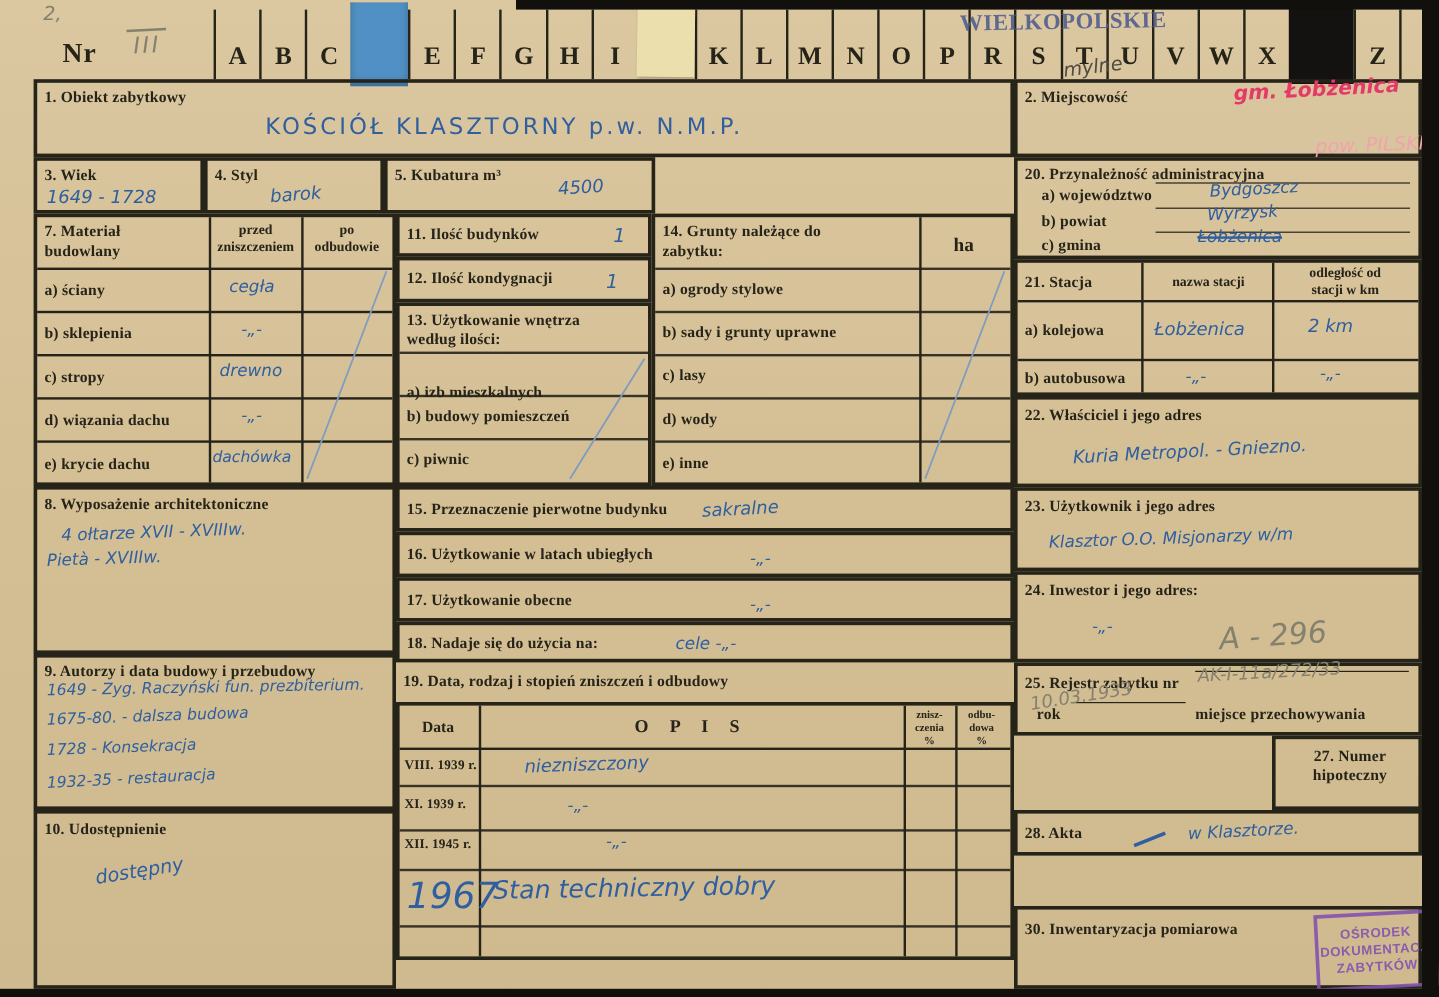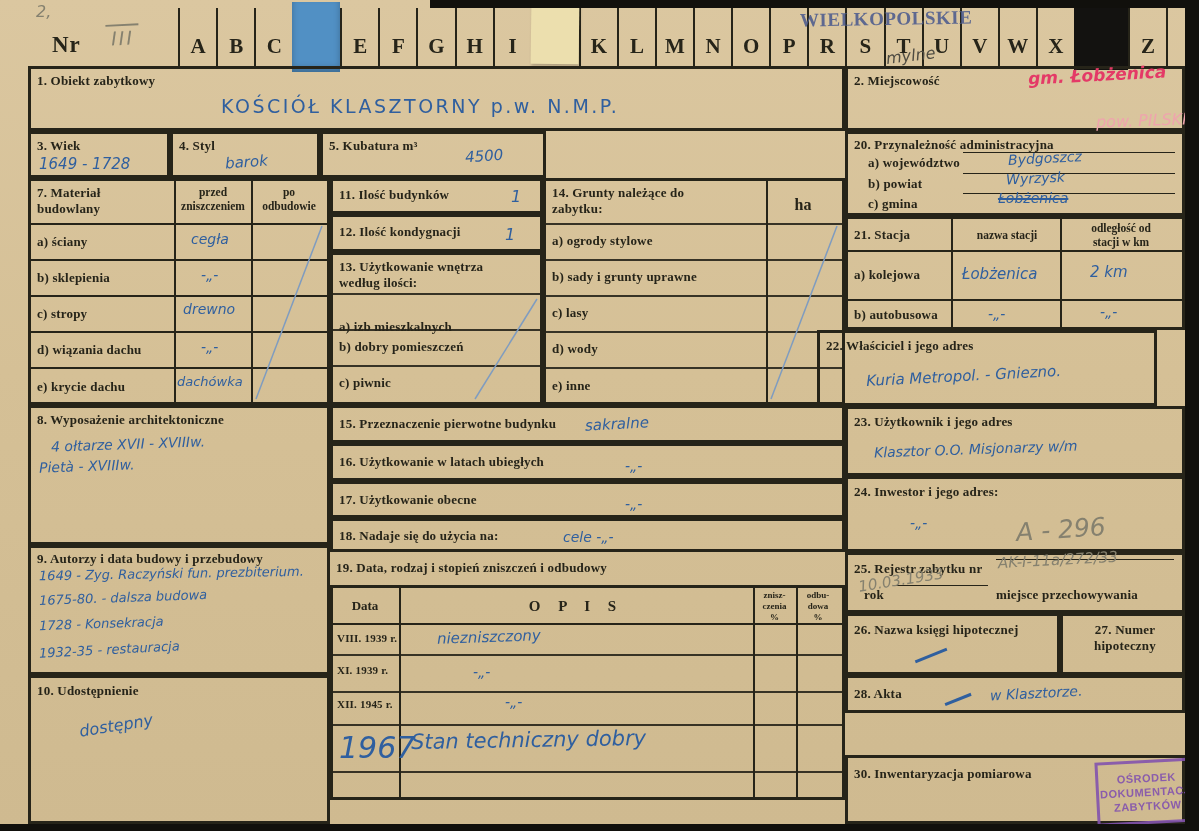--- a/index.html
+++ b/index.html
@@ -152,21 +152,21 @@
       <div class="lbl" style="left:6px;top:7px">12. Ilość kondygnacji</div>
       <div class="hw" style="left:172px;top:8px;font-size:16px">1</div>
     </div>
     <div class="fb" style="left:330px;top:252px;width:213px;height:153px">
       <div class="lbl pre" style="left:6px;top:4px">13. Użytkowanie wnętrza
 według ilości:</div>
       <i class="hl th" style="top:38px"></i>
       <i class="hl th" style="top:74px"></i>
       <i class="hl th" style="top:110px"></i>
       <div class="lbl" style="left:6px;top:64px">a) izb mieszkalnych</div>
-      <div class="lbl" style="left:6px;top:84px">b) dobry pomieszczeń</div>
+      <div class="lbl" style="left:6px;top:84px">b) budowy pomieszczeń</div>
       <div class="lbl" style="left:6px;top:120px">c) piwnic</div>
       <svg class="diag" style="left:138px;top:40px" width="70" height="107">
           <line x1="4" y1="104" x2="66" y2="4"></line>
         </svg>
     </div>
 
     <div class="fb" style="left:543px;top:178px;width:302px;height:227px">
       <div class="lbl pre" style="left:6px;top:4px;width:200px">14. Grunty należące do
 zabytku:</div>
       <div class="colhead" style="left:220px;top:14px;width:74px;font-size:16px">ha</div>
@@ -208,21 +208,21 @@
       <i class="hl" style="top:31px"></i>
       <i class="hl" style="top:80px"></i>
       <div class="lbl" style="left:6px;top:48px;font-weight:600">a) kolejowa</div>
       <div class="hw" style="left:114px;top:46px;font-size:15px">Łobżenica</div>
       <div class="hw" style="left:242px;top:44px;font-size:15px">2 km</div>
       <div class="lbl" style="left:6px;top:88px;font-weight:600">b) autobusowa</div>
       <div class="hw" style="left:140px;top:87px">-„-</div>
       <div class="hw" style="left:252px;top:85px">-„-</div>
     </div>
 
-    <div class="fb" style="left:817px;top:330px;width:340px;height:76px">
+    <div class="fb" style="left:845px;top:330px;width:340px;height:76px">
       <div class="lbl" style="left:6px;top:5px">22. Właściciel i jego adres</div>
       <div class="hw" style="left:46px;top:34px;font-size:15px;transform:rotate(-3deg)">Kuria Metropol. - Gniezno.</div>
     </div>
     <div class="fb" style="left:845px;top:406px;width:340px;height:70px">
       <div class="lbl" style="left:6px;top:5px">23. Użytkownik i jego adres</div>
       <div class="hw" style="left:26px;top:32px;font-size:14px;transform:rotate(-2deg)">Klasztor O.O. Misjonarzy  w/m</div>
     </div>
     <div class="fb" style="left:845px;top:476px;width:340px;height:76px">
       <div class="lbl" style="left:6px;top:5px">24. Inwestor i jego adres:</div>
       <div class="hw" style="left:62px;top:36px">-„-</div>
@@ -295,24 +295,20 @@
 
     <div class="fb" style="left:845px;top:552px;width:340px;height:61px">
       <div class="lbl" style="left:6px;top:6px">25. Rejestr zabytku nr</div>
       <i class="uline" style="left:148px;top:4px;width:178px"></i>
       <div class="hw pencil" style="left:150px;top:-4px;font-size:15px;color:var(--pencil);transform:rotate(-3deg)">AK-I-11a/272/33</div>
       <div class="lbl" style="left:16px;top:32px">rok</div>
       <i class="uline" style="left:48px;top:30px;width:92px"></i>
       <div class="hw pencil" style="left:10px;top:16px;font-size:15px;color:var(--pencil);transform:rotate(-9deg)">10.03.1933</div>
       <div class="lbl" style="left:148px;top:32px">miejsce przechowywania</div>
     </div>
-    <div class="fb" style="left:845px;top:613px;width:215px;height:62px">
-      <div class="lbl" style="left:6px;top:6px">26. Nazwa księgi hipotecznej</div>
-      <i class="dash" style="left:66px;top:38px;width:34px"></i>
-    </div>
     <div class="fb" style="left:1060px;top:613px;width:125px;height:62px">
       <div class="lbl pre" style="left:8px;top:6px;width:108px;text-align:center">27. Numer
 hipoteczny</div>
     </div>
     <div class="fb" style="left:845px;top:675px;width:340px;height:38px">
       <div class="lbl" style="left:6px;top:8px">28. Akta</div>
       <i class="dash" style="left:96px;top:20px;width:28px"></i>
       <div class="hw" style="left:142px;top:7px;transform:rotate(-3deg)">w Klasztorze.</div>
     </div>
     <div class="fb" style="left:845px;top:755px;width:340px;height:69px">

